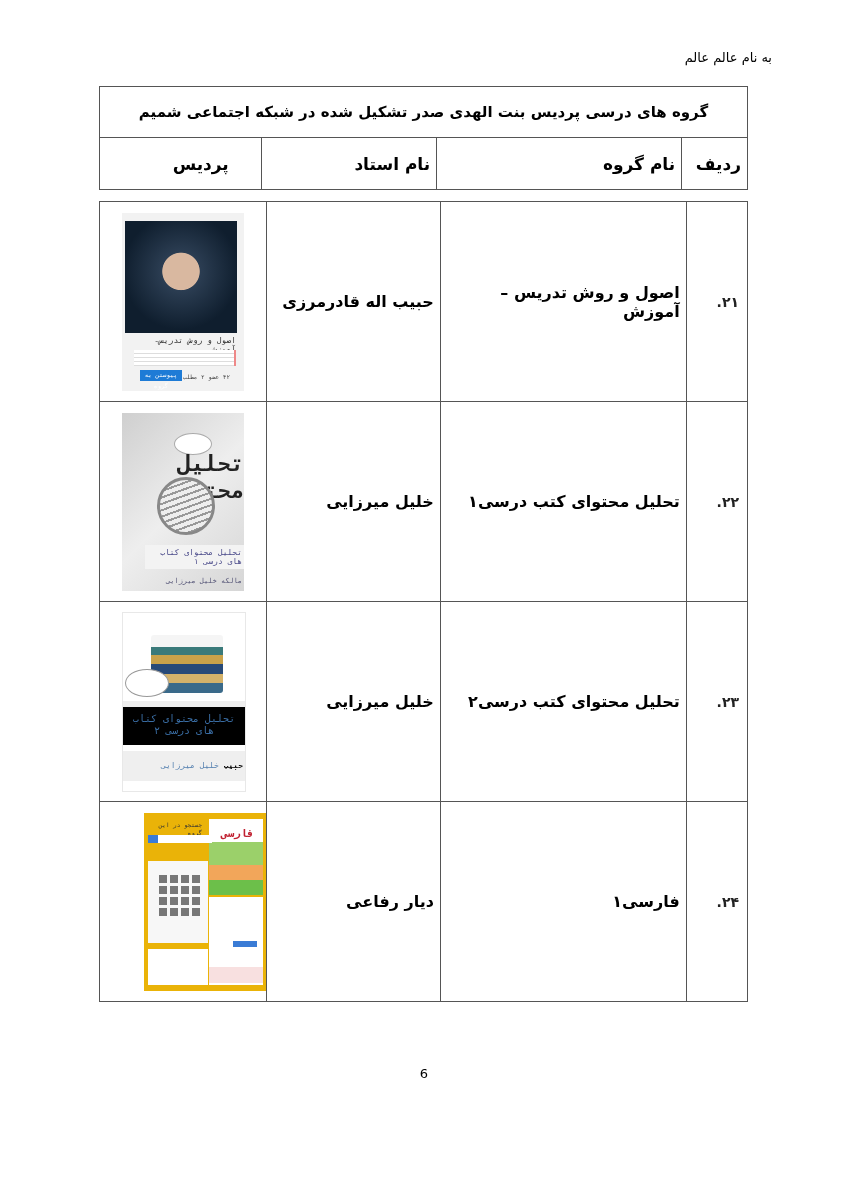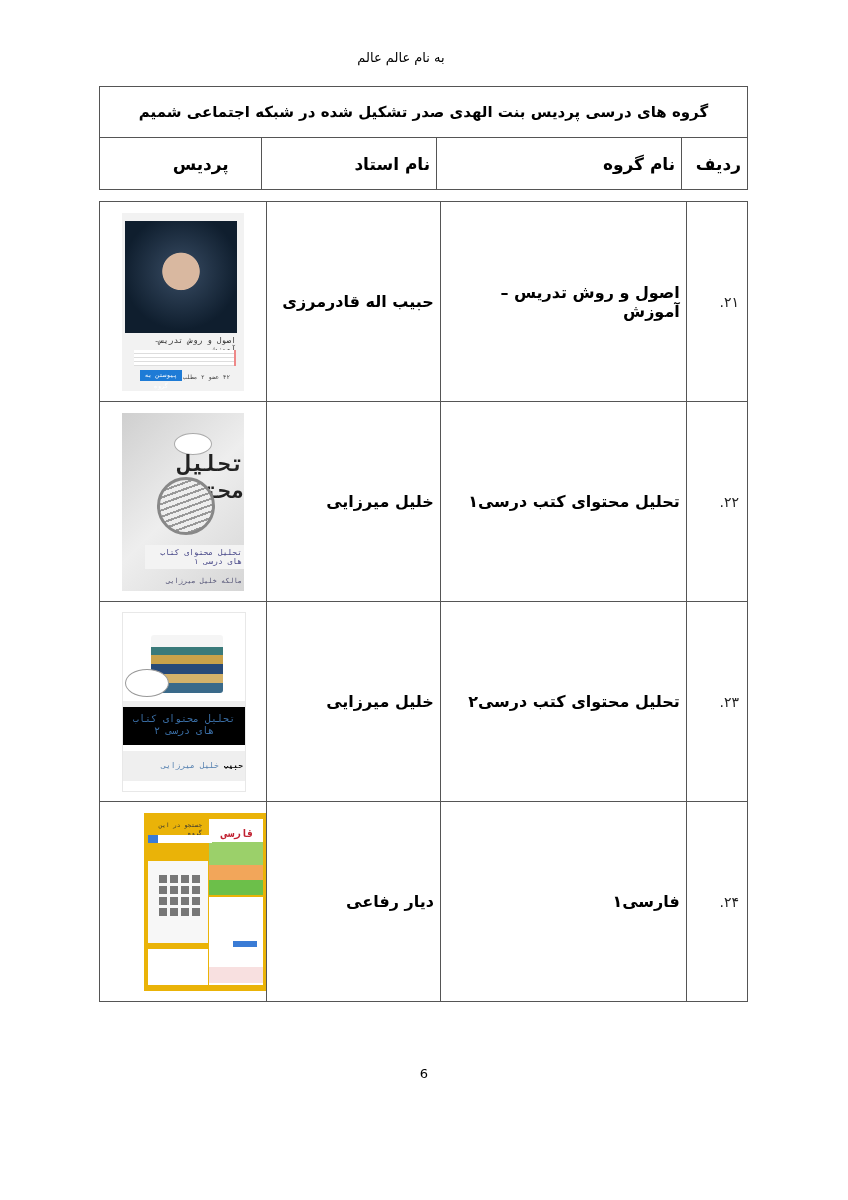--- a/index.html
+++ b/index.html
@@ -2,35 +2,35 @@
 <html><head>
 <meta charset="utf-8">
 <style>
   html, body { margin: 0; padding: 0; }
   body {
     width: 848px; height: 1200px; background: #ffffff; position: relative;
     font-family: "DejaVu Sans", sans-serif; color: #000;
     overflow: hidden;
   }
   .page-header {
-    position: absolute; top: 50px; left: 16px; width: 770px;
-    text-align: center; font-size: 13px; direction: rtl;
+    position: absolute; top: 50px; left: 2px; width: 770px;
+    font-size: 13px; direction: rtl;
   }
   table { border-collapse: collapse; position: absolute; left: 99px; width: 649px; direction: rtl; }
   td { border: 1.5px solid #555; padding: 0; }
   .head-table { top: 86px; }
   .title-cell {
     height: 50px; text-align: center; font-weight: bold; font-size: 15px;
   }
   .col-head { height: 51px; font-weight: bold; font-size: 17px; vertical-align: middle; }
   .col-head span { display: block; padding-right: 6px; text-align: right; }
   .data-table { top: 201px; }
   .data-row td { height: 199px; vertical-align: middle; }
   .idx-cell { width: 62px; text-align: right; font-size: 14px; padding-right: 8px; box-sizing: border-box; }
-  .idx-cell span { color: #222; }
+  .idx-cell span { color: #222; font-weight: bold; }
   .group-cell { width: 249px; text-align: right; font-weight: bold; font-size: 16px; }
   .group-cell span { display: block; padding-right: 6px; text-align: right; }
   .teacher-cell { width: 175px; text-align: right; font-weight: bold; font-size: 16px; }
   .teacher-cell span { display: block; padding-right: 6px; }
   .thumb-cell { width: 162px; }
   .thumb {
     width: 122px; height: 178px; margin: 0 auto 0 22px; position: relative; overflow: hidden;
     background: #f2f2f2;
     font-family: Liberation Mono, monospace;
   }

